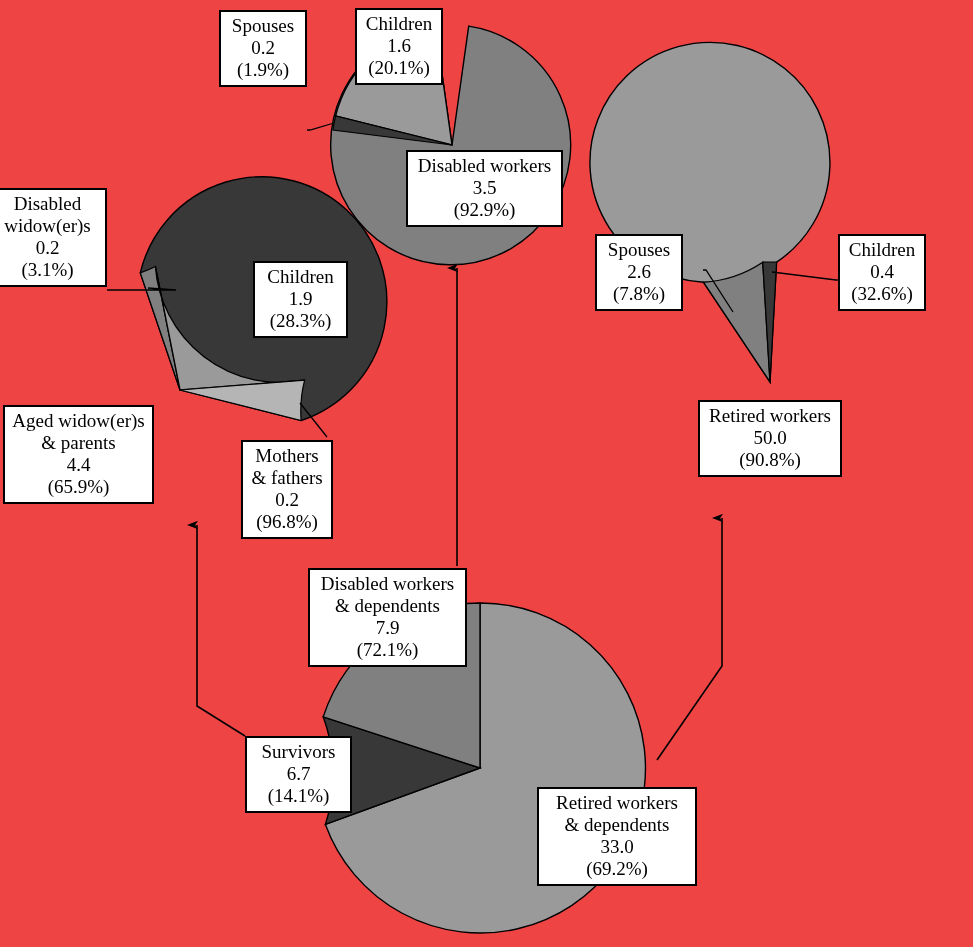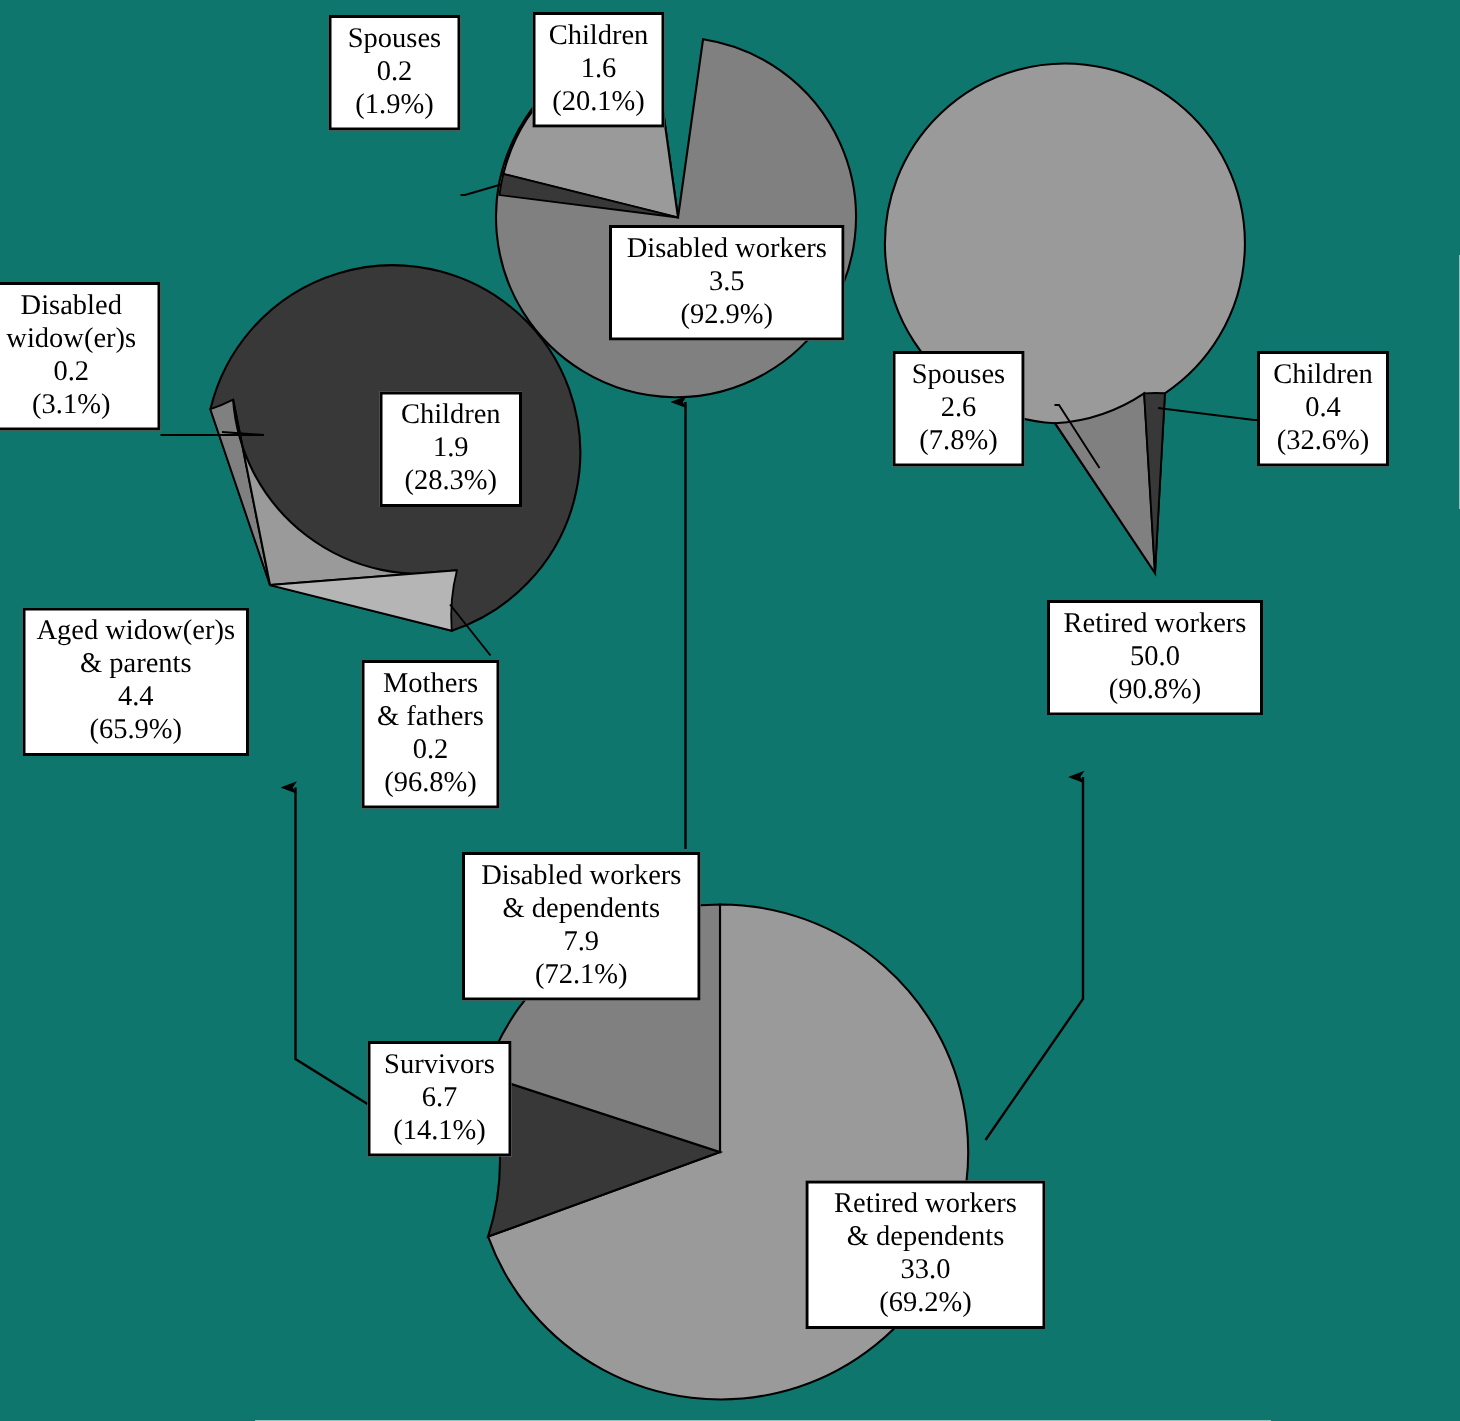--- a/index.html
+++ b/index.html
@@ -9,21 +9,21 @@
     background: #ffffff;
   }
   body {
     font-family: "Liberation Serif", "DejaVu Serif", serif;
     color: #000000;
   }
   #stage {
     position: relative;
     width: 973px;
     height: 947px;
-    background: #0f766e;
+    background: #ef4444;
     overflow: hidden;
   }
   #vector-layer {
     position: absolute;
     left: 0;
     top: 0;
     width: 973px;
     height: 947px;
   }
   .callout {
@@ -134,21 +134,21 @@
     <span class="ln">0.2</span>
     <span class="ln">(3.1%)</span>
   </div>
 
   <div class="callout" style="left:253px; top:261px; width:95px;">
     <span class="ln">Children</span>
     <span class="ln">1.9</span>
     <span class="ln">(28.3%)</span>
   </div>
 
-  <div class="callout" style="left:15px; top:405px; width:151px;">
+  <div class="callout" style="left:3px; top:405px; width:151px;">
     <span class="ln">Aged widow(er)s</span>
     <span class="ln">&amp; parents</span>
     <span class="ln">4.4</span>
     <span class="ln">(65.9%)</span>
   </div>
 
   <div class="callout" style="left:241px; top:440px; width:92px;">
     <span class="ln">Mothers</span>
     <span class="ln">&amp; fathers</span>
     <span class="ln">0.2</span>
@@ -173,21 +173,21 @@
     <span class="ln">(90.8%)</span>
   </div>
 
   <div class="callout" style="left:308px; top:568px; width:159px;">
     <span class="ln">Disabled workers</span>
     <span class="ln">&amp; dependents</span>
     <span class="ln">7.9</span>
     <span class="ln">(72.1%)</span>
   </div>
 
-  <div class="callout" style="left:245px; top:694px; width:96px;">
+  <div class="callout" style="left:245px; top:736px; width:107px;">
     <span class="ln">Survivors</span>
     <span class="ln">6.7</span>
     <span class="ln">(14.1%)</span>
   </div>
 
   <div class="callout" style="left:537px; top:787px; width:160px;">
     <span class="ln">Retired workers</span>
     <span class="ln">&amp; dependents</span>
     <span class="ln">33.0</span>
     <span class="ln">(69.2%)</span>

